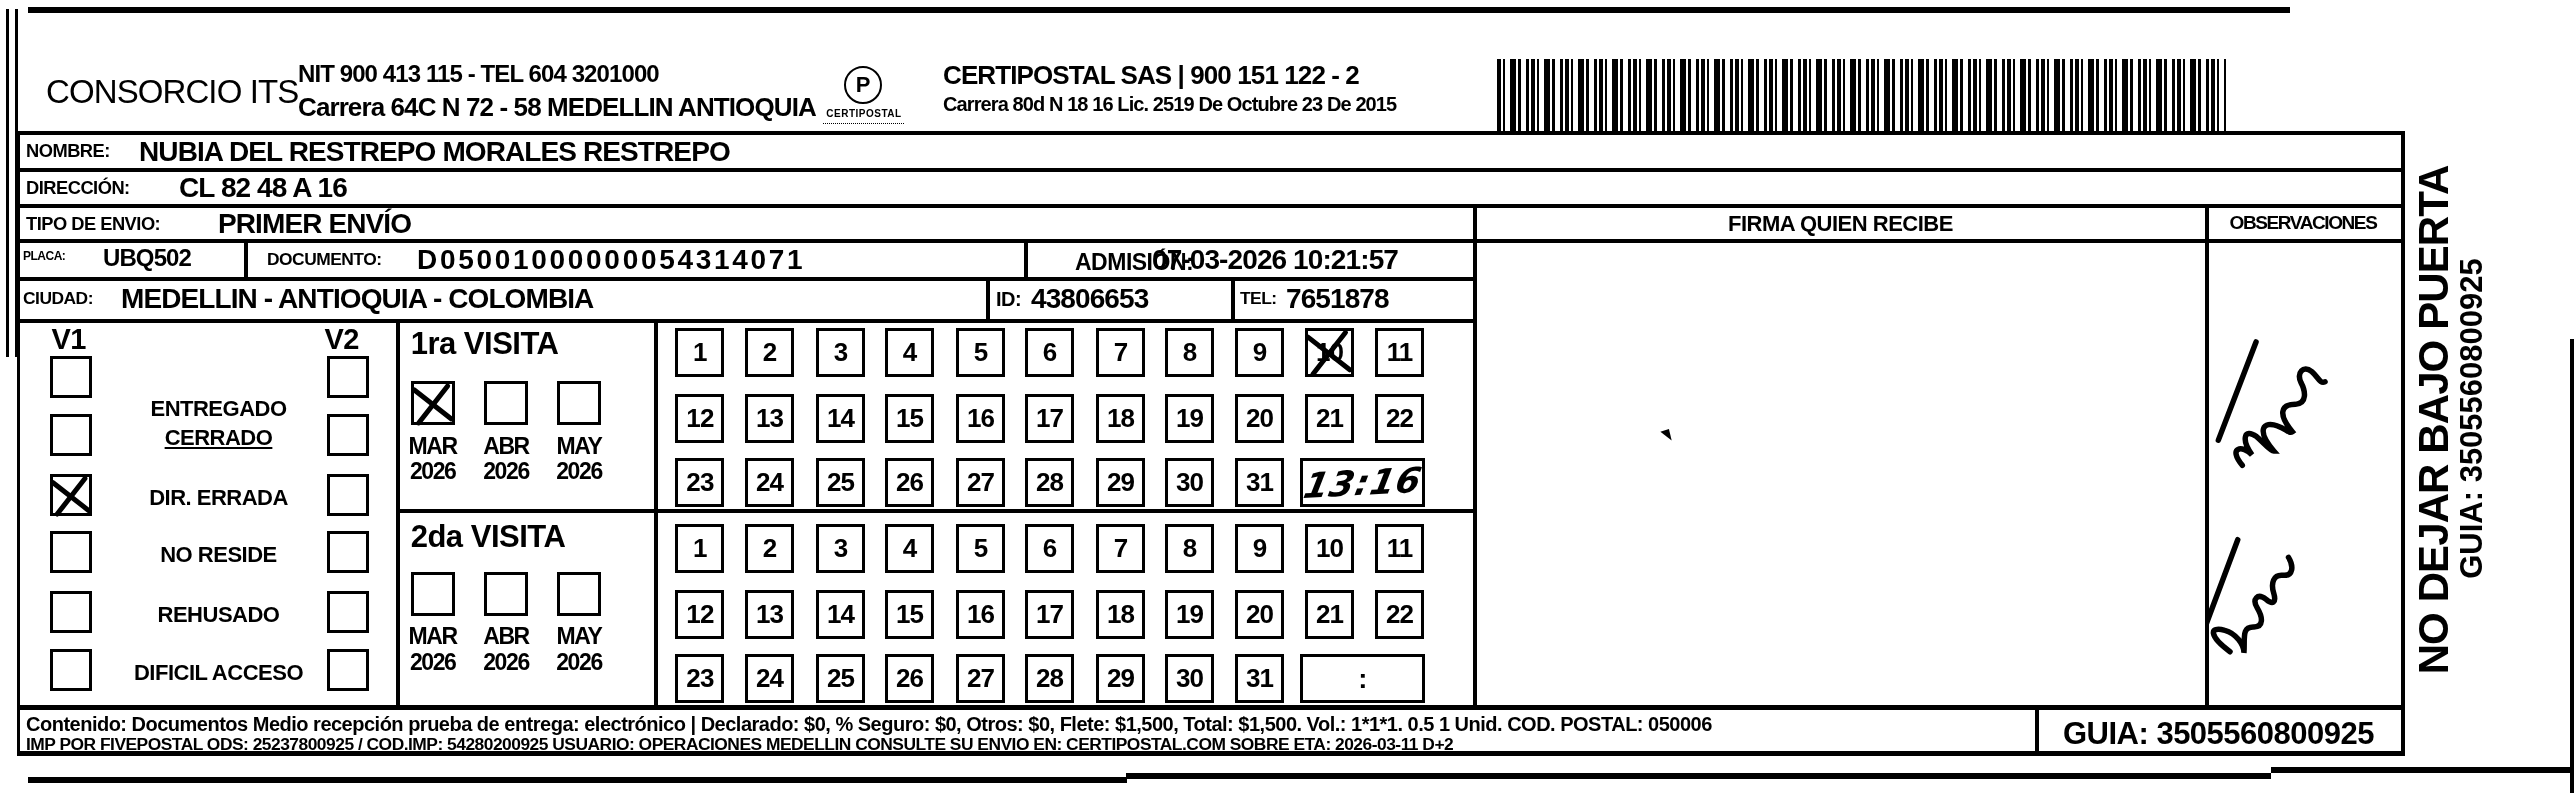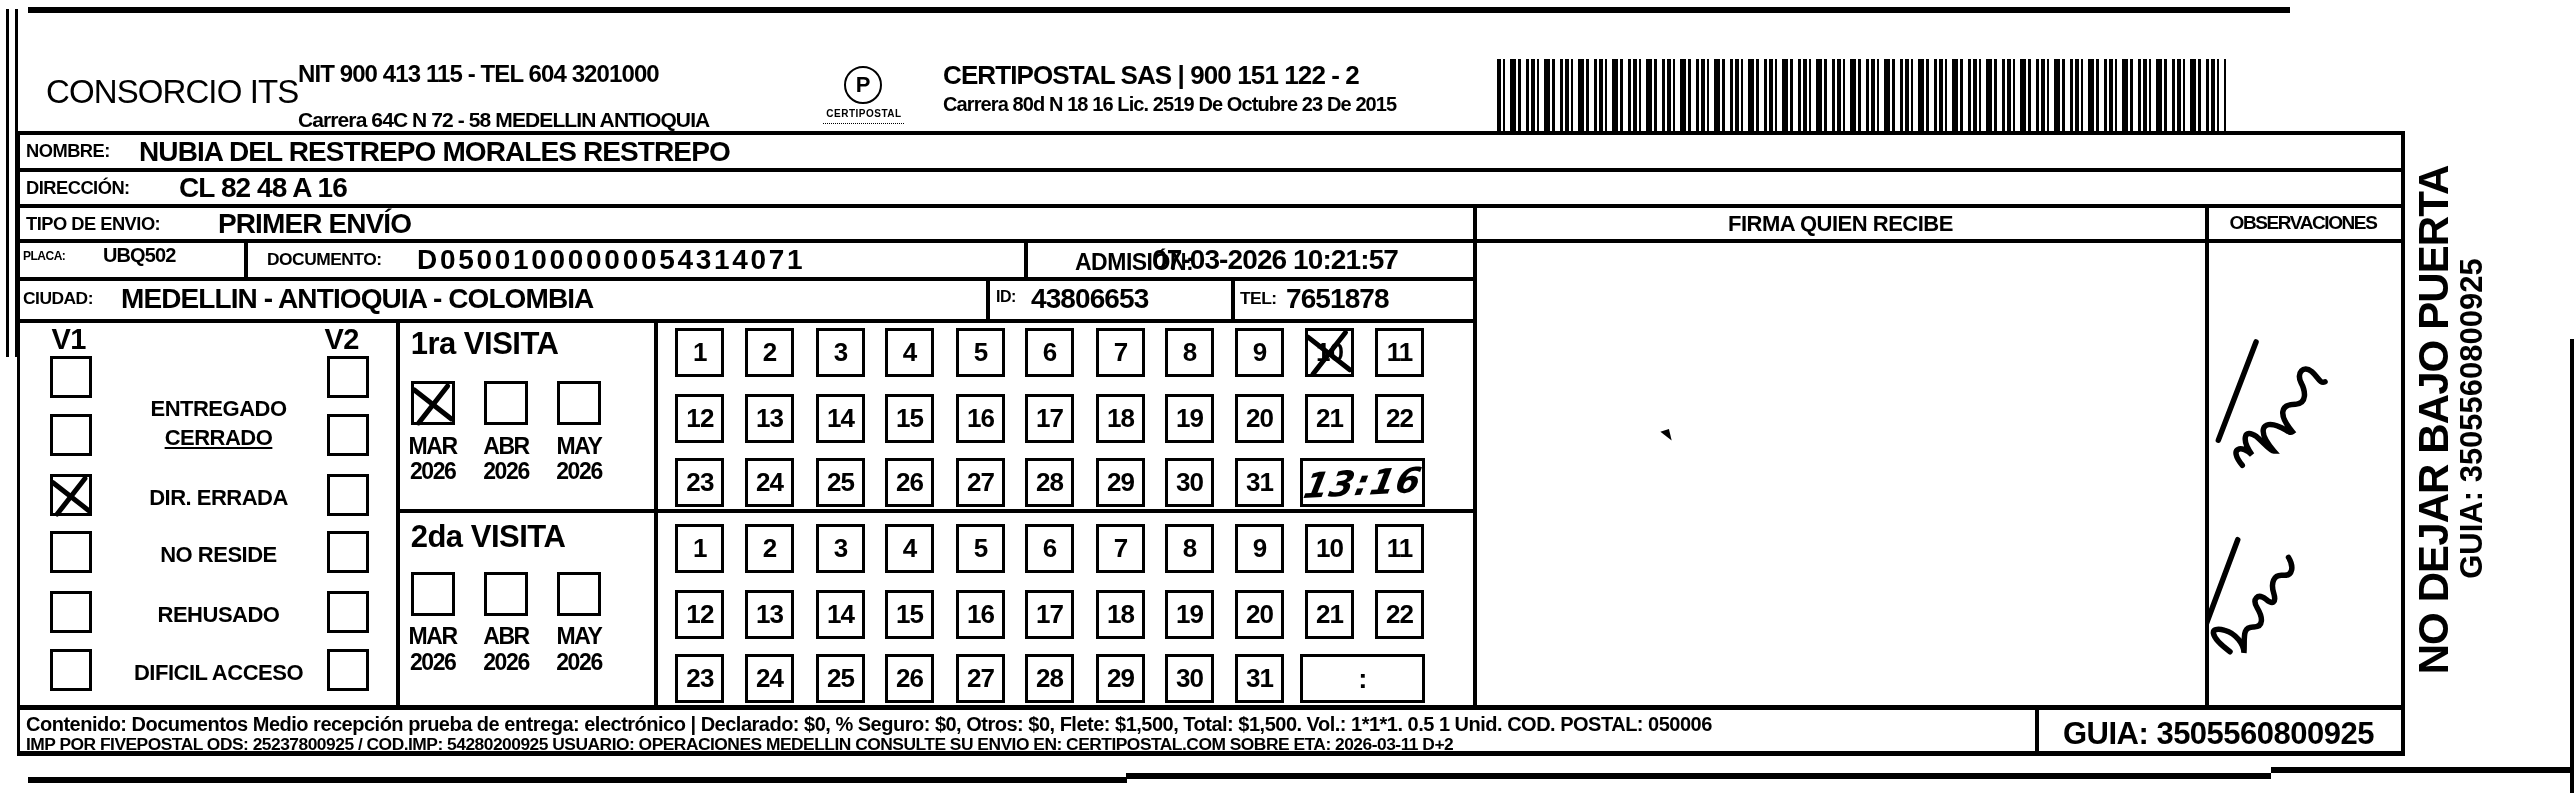--- a/index.html
+++ b/index.html
@@ -67,21 +67,21 @@
 <div class="line" style="left:27.5px;top:7.3px;width:2262px;height:5.5px"></div>
 <div class="line" style="left:5.5px;top:9.2px;width:3.7px;height:348px"></div>
 <div class="line" style="left:14.7px;top:9.2px;width:3.7px;height:348px"></div>
 <div class="line" style="left:2570px;top:339px;width:3.7px;height:454px"></div>
 <div class="line" style="left:27.5px;top:777px;width:1099px;height:6.4px"></div>
 <div class="line" style="left:1126px;top:773px;width:1145px;height:6.4px"></div>
 <div class="line" style="left:2271px;top:767px;width:299px;height:5.5px"></div>
 
 <div class="abs" style="left:46px;top:73px;font-size:33px;letter-spacing:-0.9px">CONSORCIO ITS</div>
 <div class="hdr" style="left:298px;top:60px;font-size:24px">NIT 900 413 115 - TEL 604 3201000</div>
-<div class="hdr" style="left:298px;top:108px;font-size:21px">Carrera 64C N 72 - 58 MEDELLIN ANTIOQUIA</div>
+<div class="hdr" style="left:298px;top:92px;font-size:26px">Carrera 64C N 72 - 58 MEDELLIN ANTIOQUIA</div>
 
 <div class="logo-circle">
     <span>P</span>
   </div>
 <div class="logo-caption">CERTIPOSTAL</div>
 <div class="logo-line"></div>
 
 <div class="hdr" style="left:943px;top:60px;font-size:26px">CERTIPOSTAL SAS | 900 151 122 - 2</div>
 <div class="hdr" style="left:943px;top:93px;font-size:20px">Carrera 80d N 18 16  Lic. 2519 De Octubre 23 De 2015</div>
 
@@ -113,29 +113,29 @@
 
 <div class="label" style="left:26px;top:177px;font-size:18.3px">DIRECCIÓN:</div>
 <div class="val" style="left:179px;top:172px;font-size:28px">CL 82 48 A 16</div>
 
 <div class="label" style="left:26px;top:213px;font-size:18.3px">TIPO DE ENVIO:</div>
 <div class="val" style="left:218px;top:208px;font-size:28px">PRIMER ENVÍO</div>
 <div class="label center" style="left:1476px;top:211px;width:729px;font-size:22px">FIRMA QUIEN RECIBE</div>
 <div class="label center" style="left:2205px;top:212px;width:196px;font-size:19px;letter-spacing:-1.4px">OBSERVACIONES</div>
 
 <div class="label" style="left:23px;top:249px;font-size:12px">PLACA:</div>
-<div class="val" style="left:103px;top:244px;font-size:20px">UBQ502</div>
+<div class="val" style="left:103px;top:244px;font-size:24px">UBQ502</div>
 <div class="label" style="left:267px;top:249px;font-size:17.4px">DOCUMENTO:</div>
 <div class="val" style="left:417px;top:244px;font-size:28px;letter-spacing:2.7px">D05001000000054314071</div>
 <div class="label" style="left:1075px;top:249px;font-size:23px">ADMISIÓN:</div>
 <div class="val" style="left:1152px;top:244px;font-size:28px">07-03-2026 10:21:57</div>
 
 <div class="label" style="left:23px;top:288px;font-size:17.4px">CIUDAD:</div>
 <div class="val" style="left:121px;top:283px;font-size:28px">MEDELLIN - ANTIOQUIA - COLOMBIA</div>
-<div class="label" style="left:996px;top:288px;font-size:16px">ID:</div>
+<div class="label" style="left:996px;top:288px;font-size:20px">ID:</div>
 <div class="val" style="left:1031px;top:283px;font-size:28px">43806653</div>
 <div class="label" style="left:1240px;top:288px;font-size:17.4px">TEL:</div>
 <div class="val" style="left:1286px;top:283px;font-size:28px">7651878</div>
 
 <div class="abs" style="left:16.5px;top:319px;width:379px;height:386px">
   <div class="label" style="left:35px;top:3.7px;font-size:29px">V1</div>
   <div class="label" style="left:308px;top:3.7px;font-size:29px">V2</div>
 <div class="cb" style="left: 33px; top: 37px;"></div>
     <div class="cblabel" style="left: 92px; top: 48px; width: 220px; margin-top: 29px;">ENTREGADO</div>
     <div class="cb" style="left: 310px; top: 37px;"></div>

